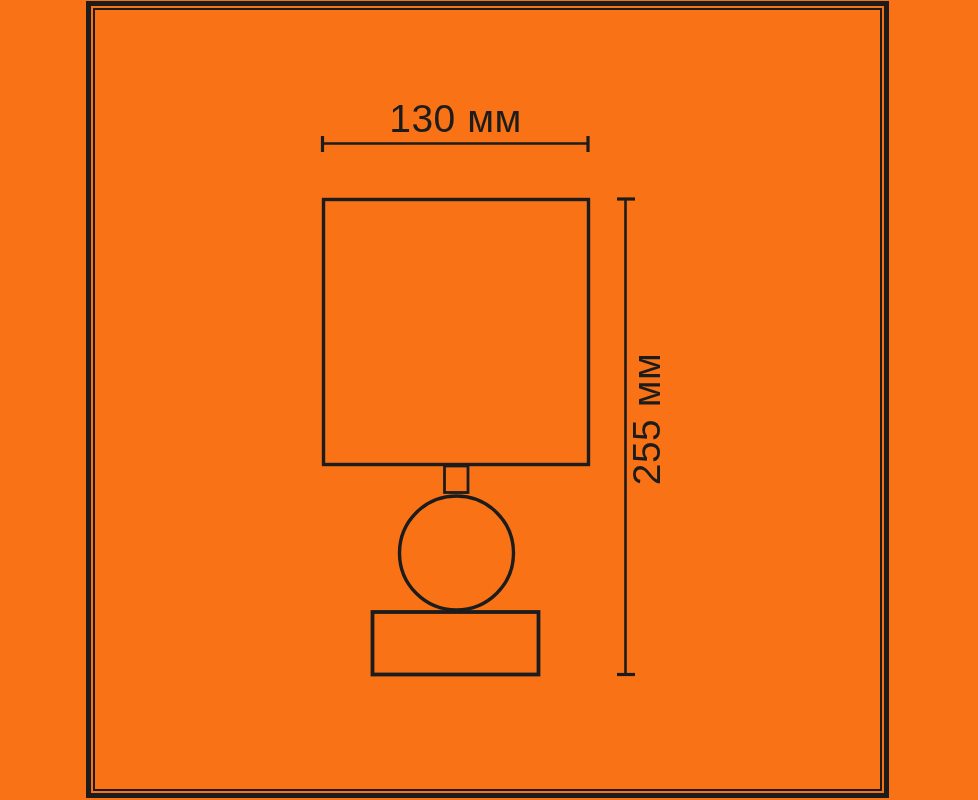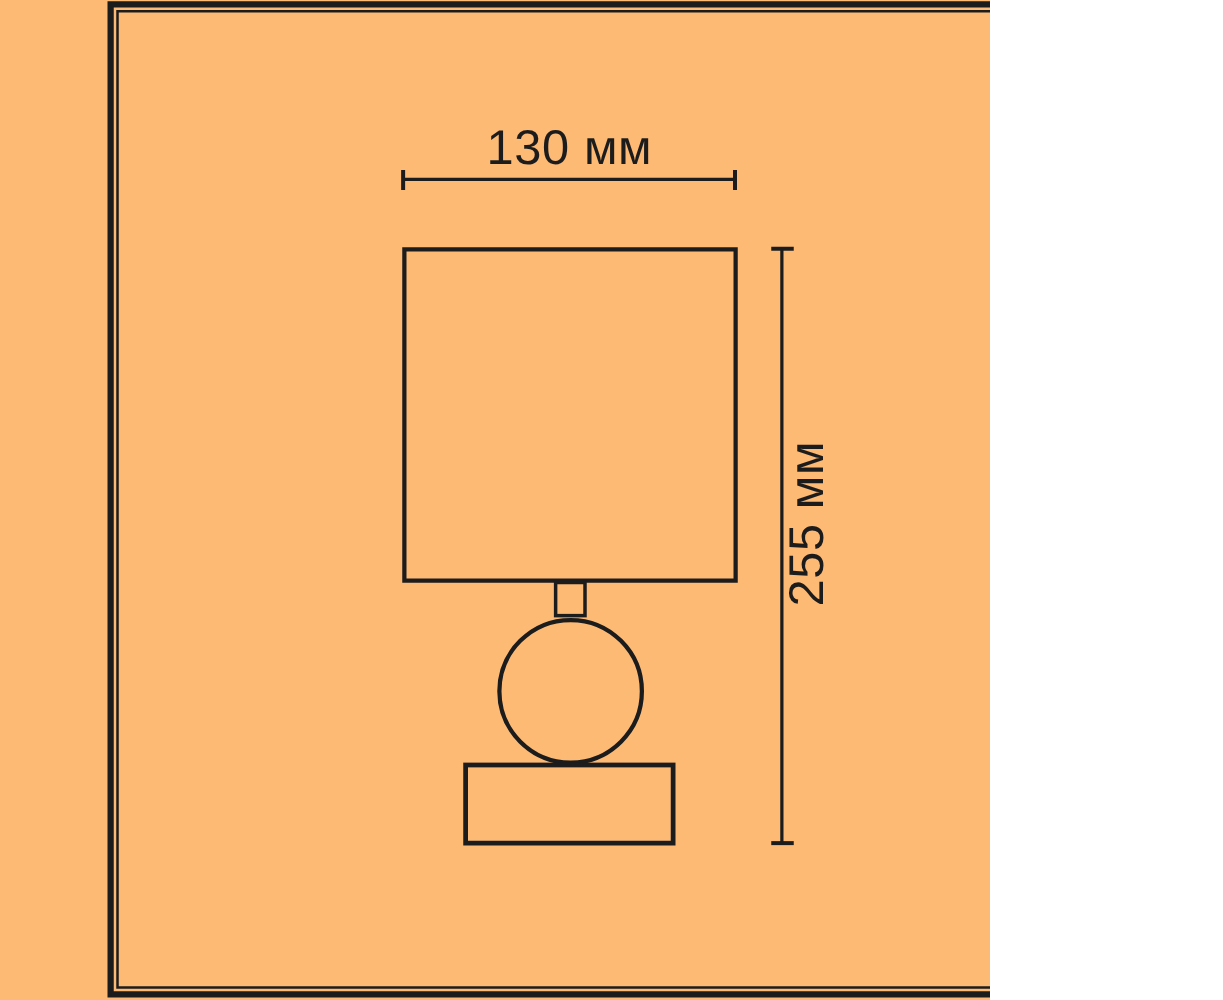--- a/index.html
+++ b/index.html
@@ -2,23 +2,23 @@
 <html><head>
 <meta charset="utf-8">
 <style>
   html, body {
     margin: 0;
     padding: 0;
     background: #ffffff;
   }
   .canvas {
     position: relative;
-    width: 792px;
+    width: 978px;
     height: 800px;
-    background: #fdba74;
+    background: #f97316;
     font-family: "Liberation Sans", sans-serif;
     overflow: hidden;
   }
   .frame-outer {
     position: absolute;
     left: 86px;
     top: 1px;
     width: 803px;
     height: 797px;
     border: 5px solid #1c1c1c;

